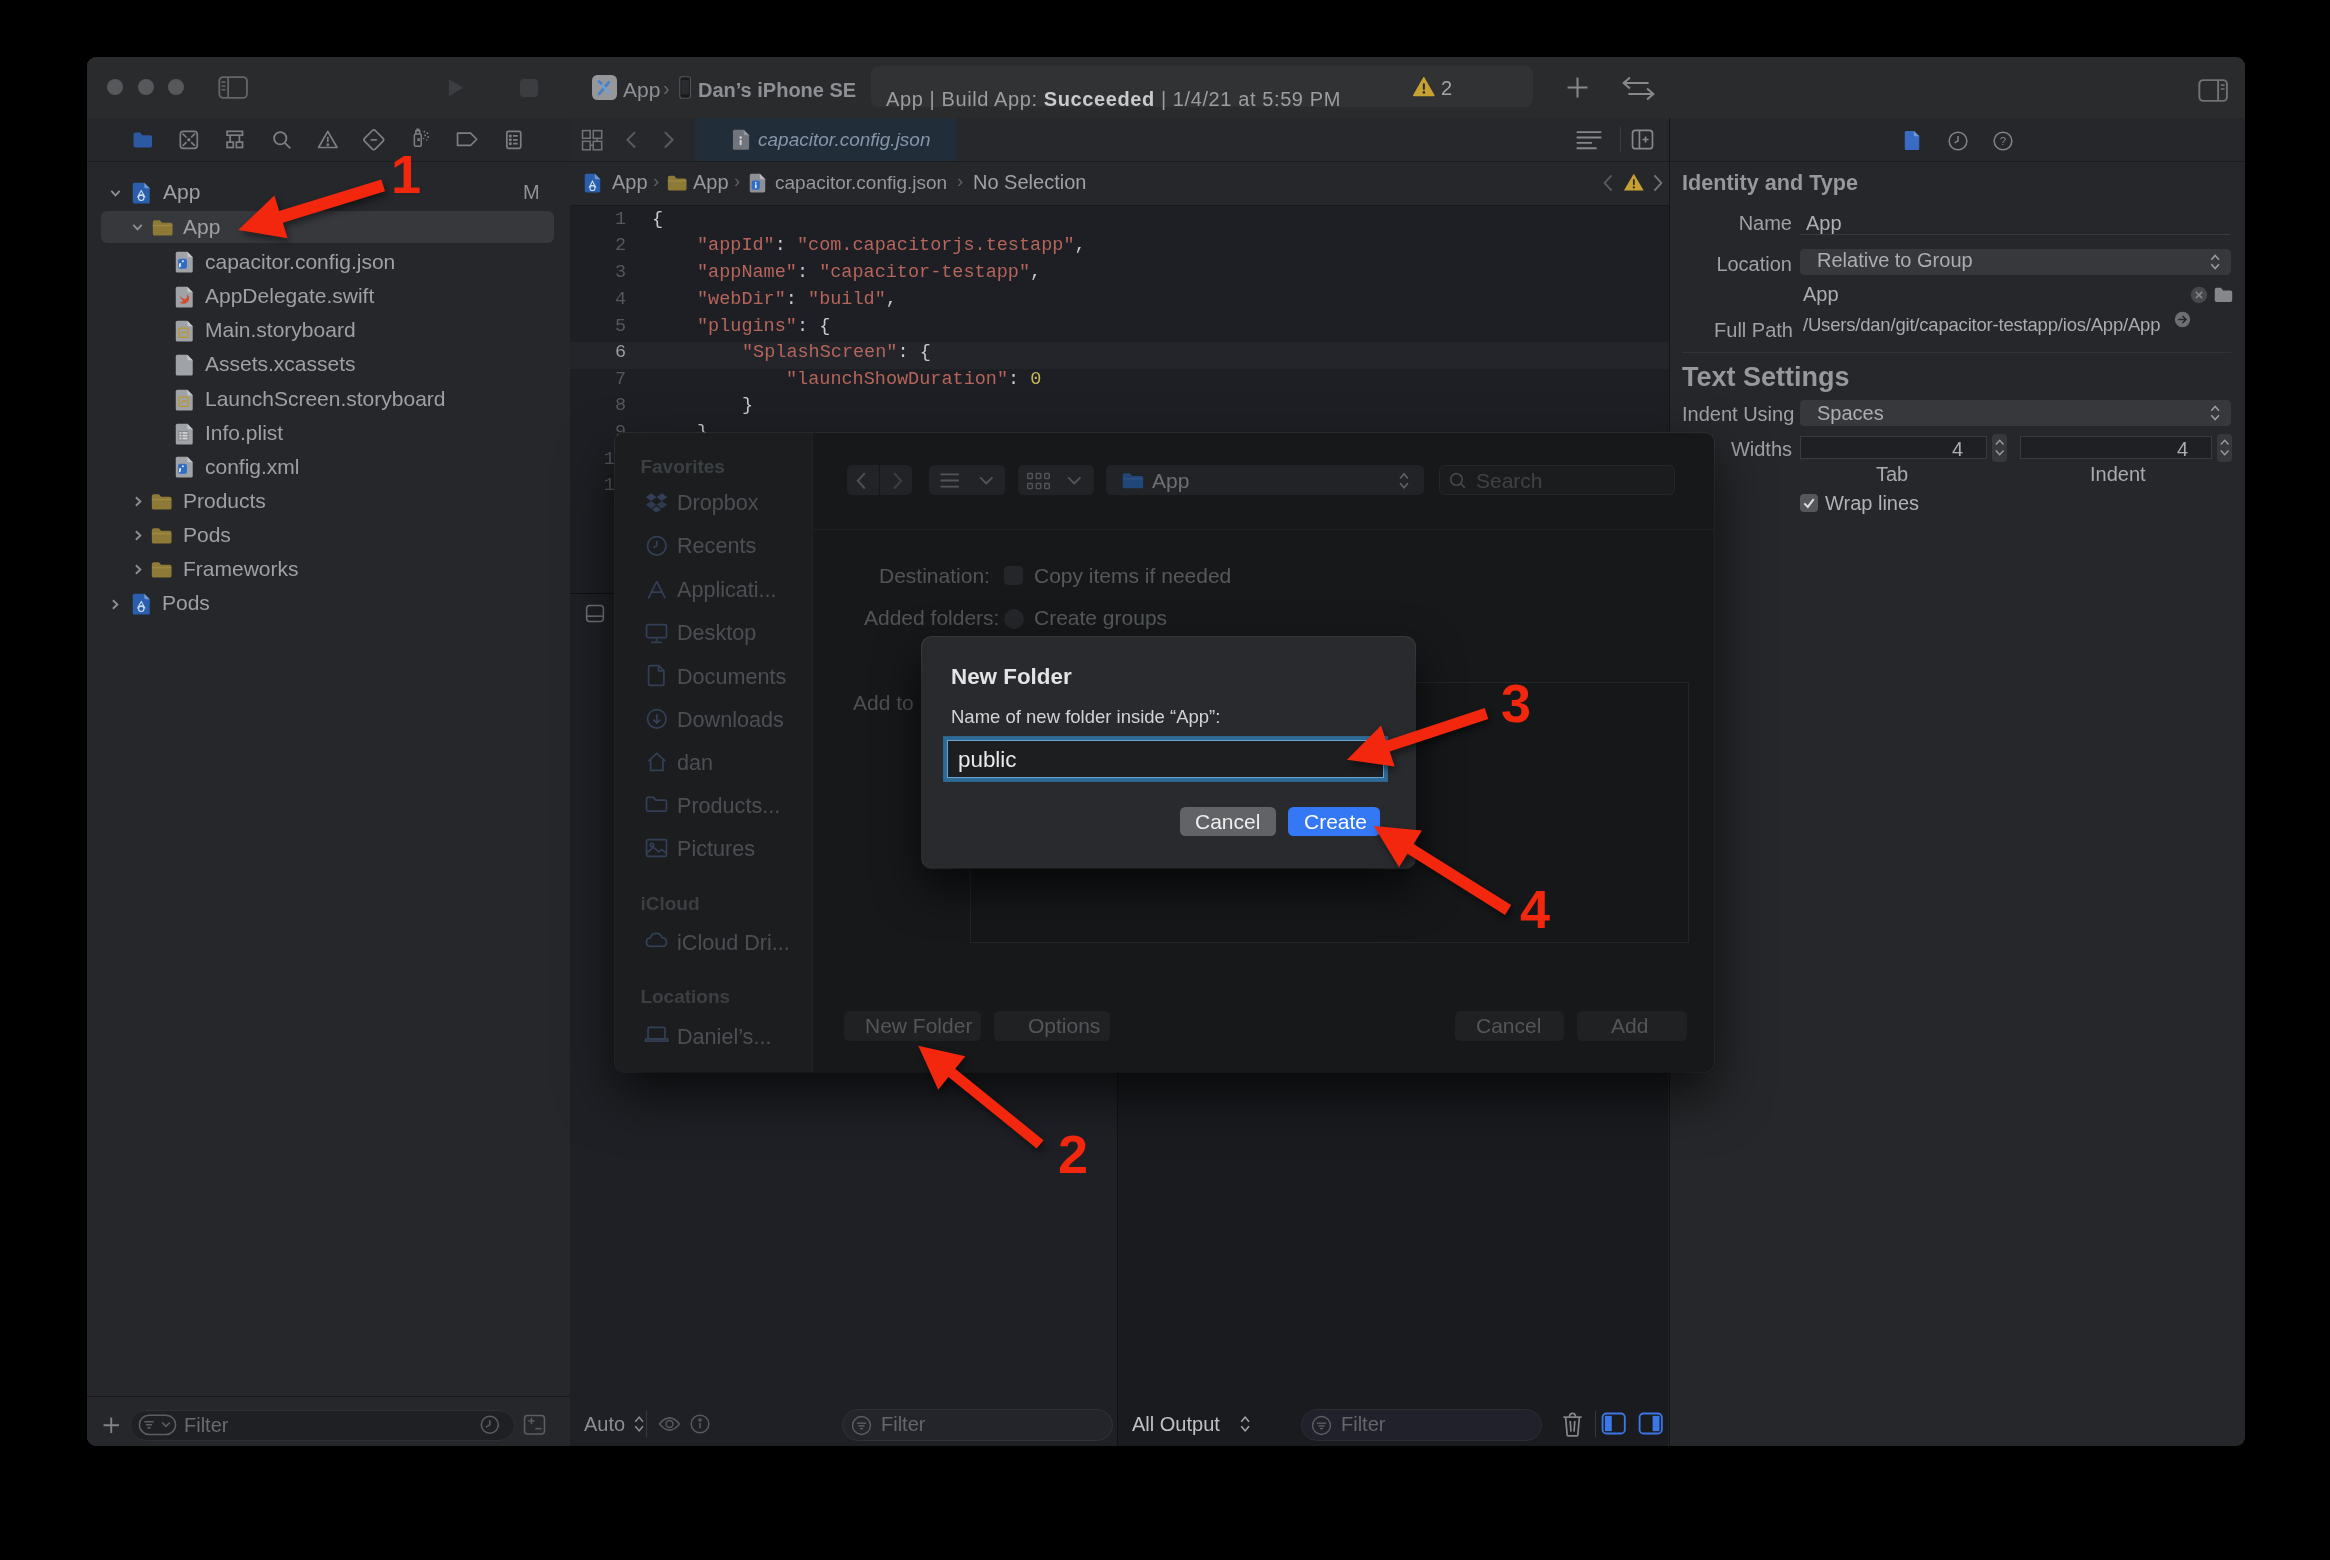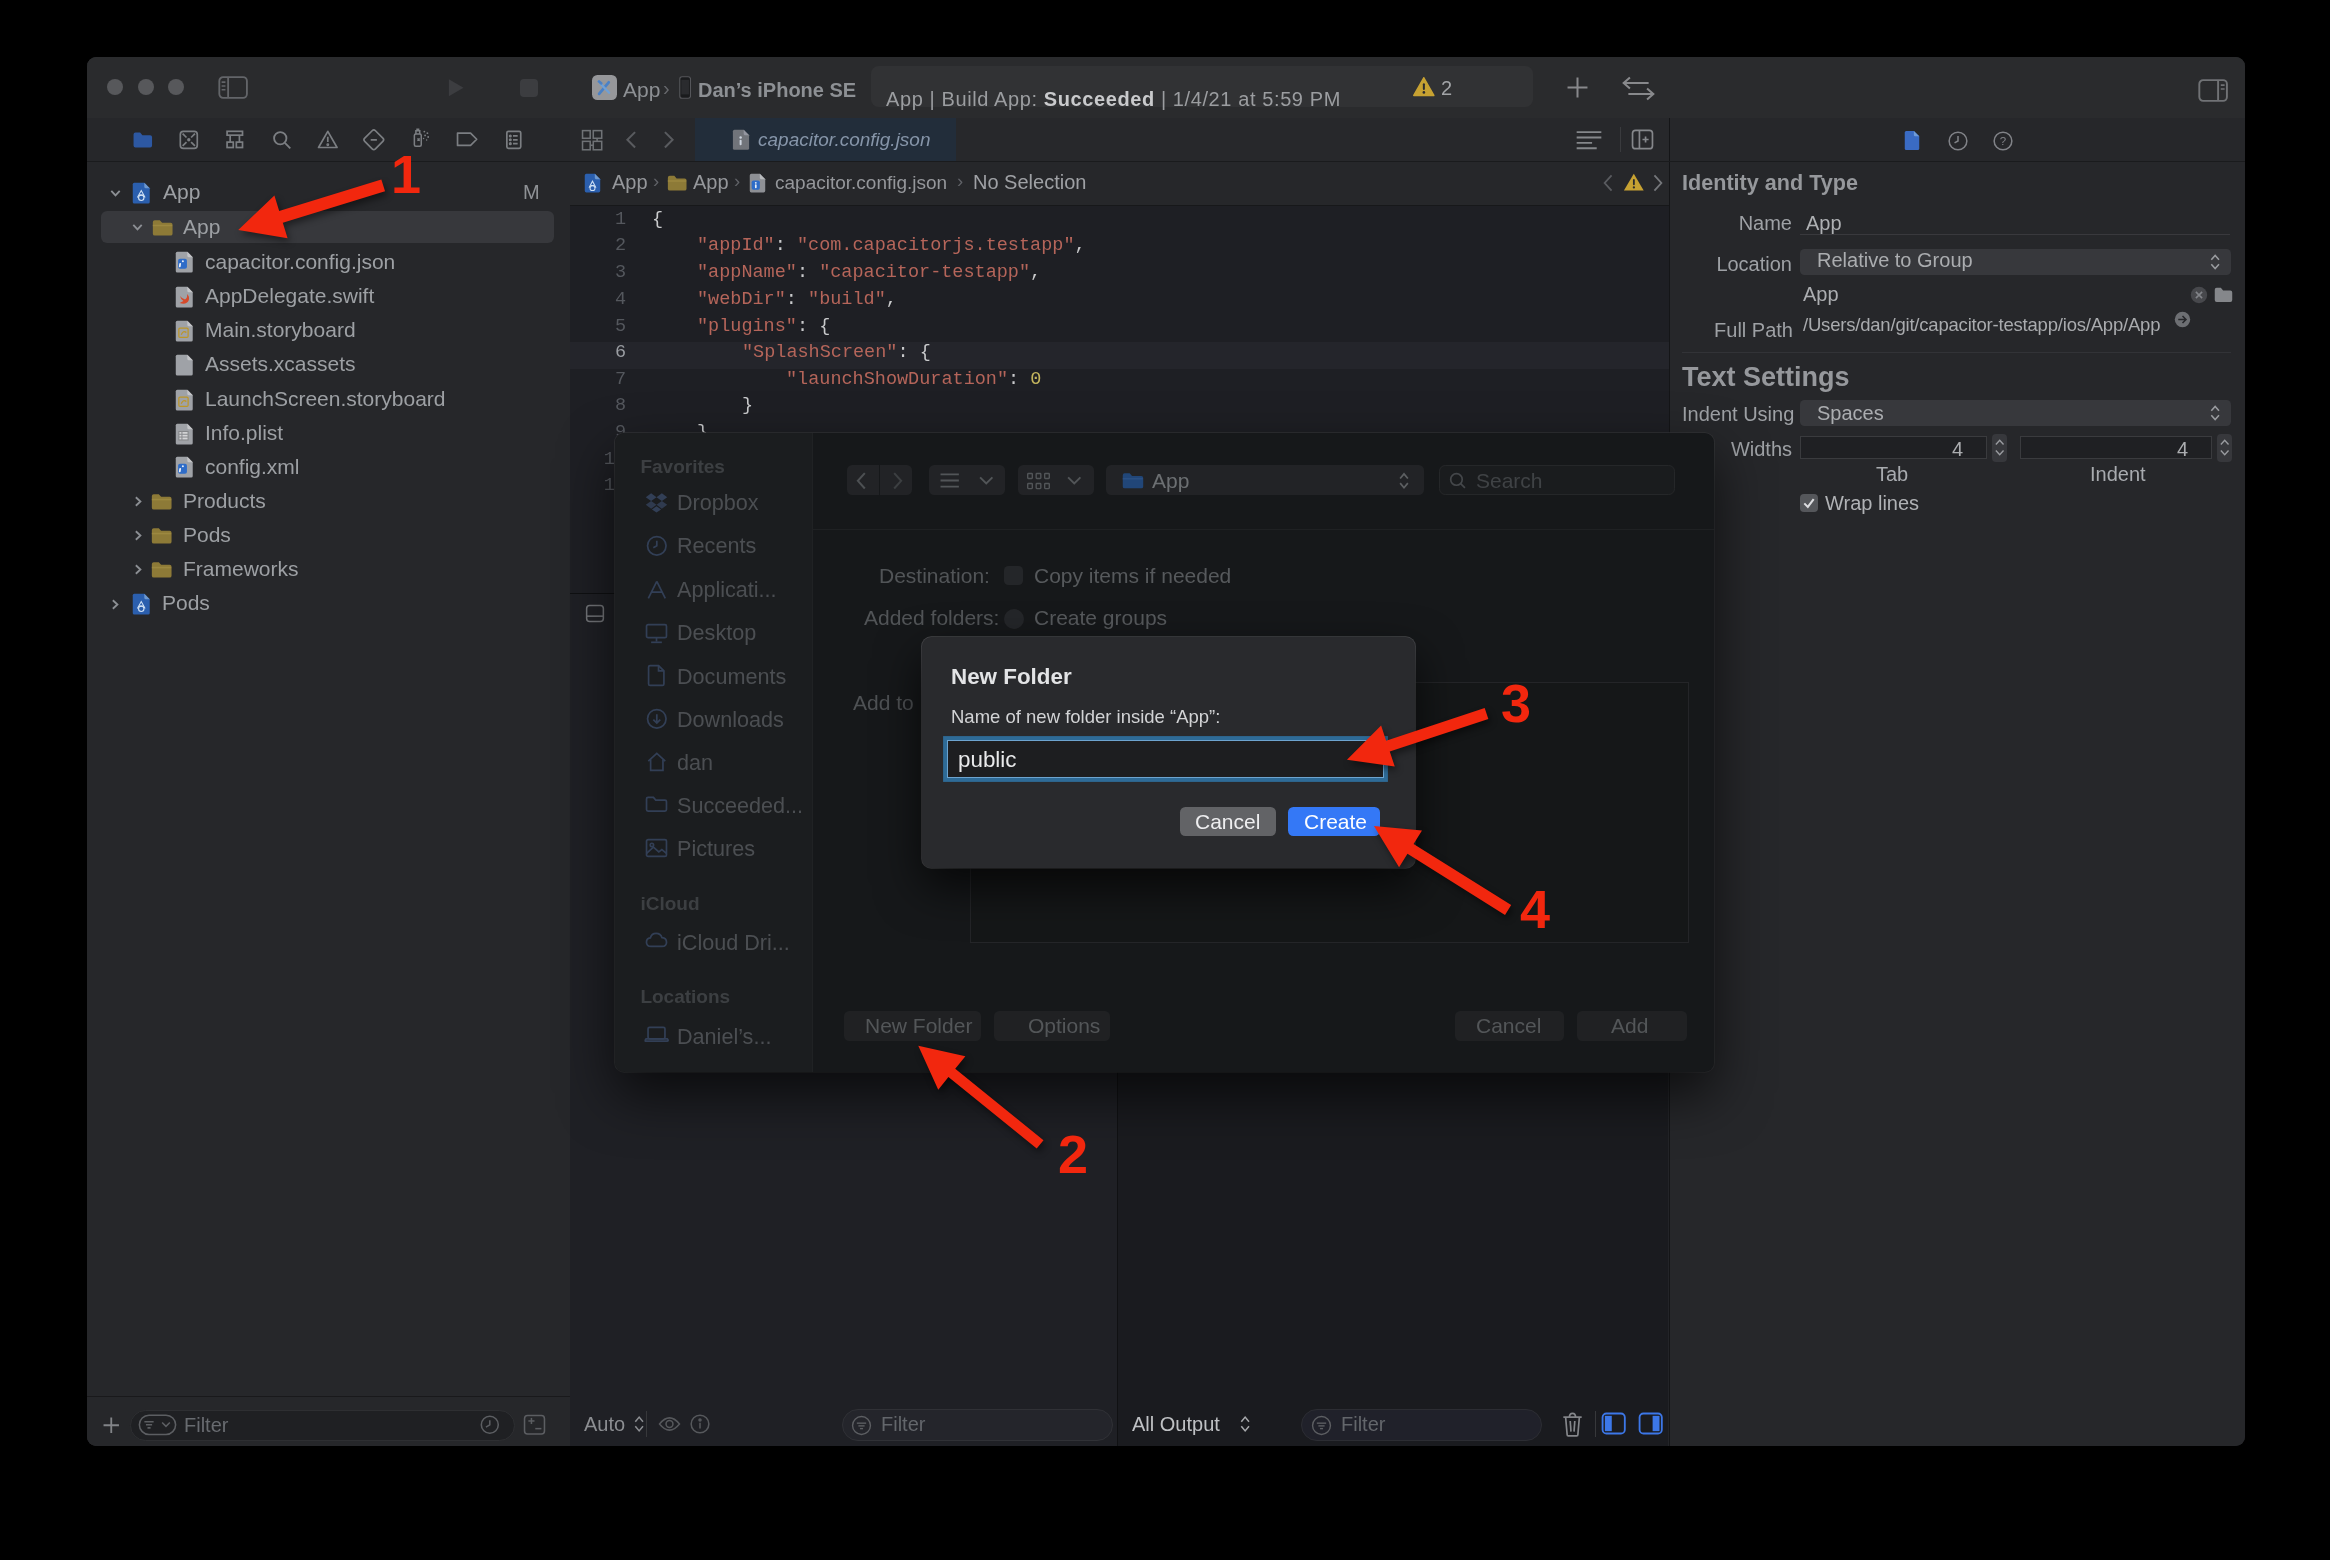--- a/index.html
+++ b/index.html
@@ -574,21 +574,21 @@
     </svg>
   <div class="sbitem" style="left:62px;top:274px;">Downloads</div>
   <svg class="abs" style="left:31px;top:318px" width="21.6" height="21.6" viewBox="0 0 28 28" stroke="#46587a" fill="none" stroke-width="2.2">
       <path d="M3 13 L14 3 L25 13"></path>
       <path d="M6 11 V25 h16 V11"></path>
     </svg>
   <div class="sbitem" style="left:62px;top:317px;">dan</div>
   <svg class="abs" style="left:30px;top:362px" width="23" height="18.5" viewBox="0 0 30 24" stroke="#46587a" fill="none" stroke-width="2.2">
       <path d="M2 5 q0-2 2-2 h7 l3 3.5 h12 q2 0 2 2 V19 q0 2-2 2 H4 q-2 0-2-2 z"></path>
     </svg>
-  <div class="sbitem" style="left:62px;top:360px;">Succeeded...</div>
+  <div class="sbitem" style="left:62px;top:360px;">Products...</div>
   <svg class="abs" style="left:30px;top:405px" width="23" height="20" viewBox="0 0 30 26" stroke="#46587a" fill="none" stroke-width="2.2">
       <rect x="2" y="2" width="26" height="22" rx="2"></rect>
       <circle cx="9" cy="9" r="2.2"></circle>
       <path d="M2 20 L11 12 L18 18 L22 15 L28 20"></path>
     </svg>
   <div class="sbitem" style="left:62px;top:403px;">Pictures</div>
   <div class="txt" style="left:25.4px;top:460px;font-size:19px;font-weight:bold;color:#55585c;">iCloud</div>
   <svg class="abs" style="left:29px;top:498px" width="25" height="18.5" viewBox="0 0 32 24" stroke="#46587a" fill="none" stroke-width="2.2">
       <path d="M9 20 q-6 0-6-5.5 q0-5 5-5.5 q1.5-6 7.5-6 q6 0 7.5 5.5 q6 0.5 6 6 q0 5.5-6 5.5 z"></path>
     </svg>

